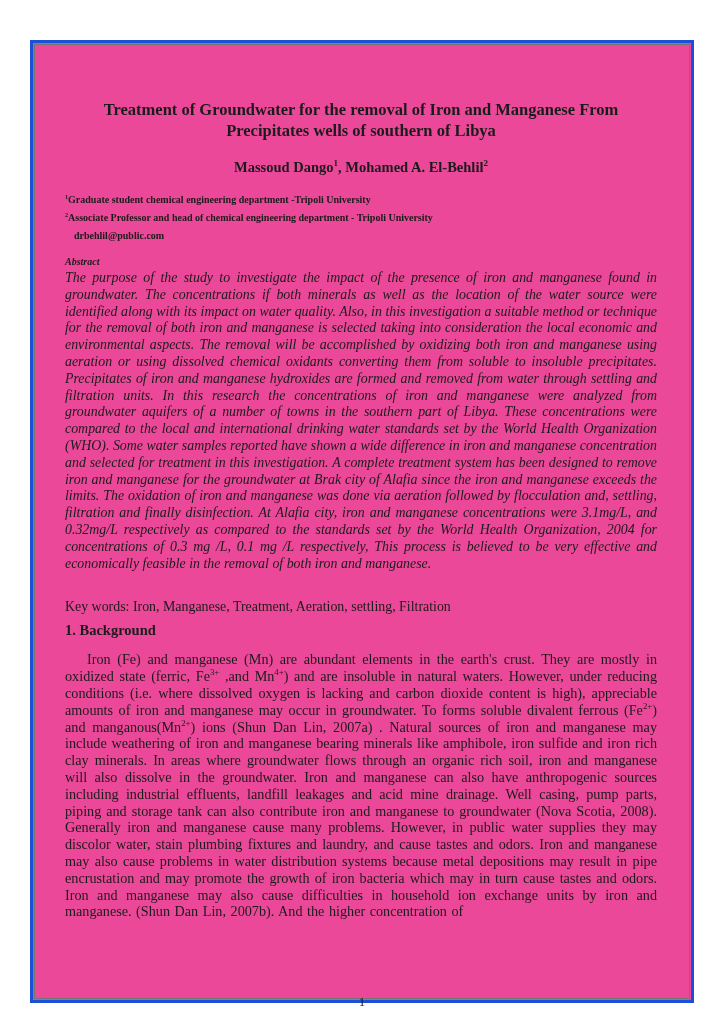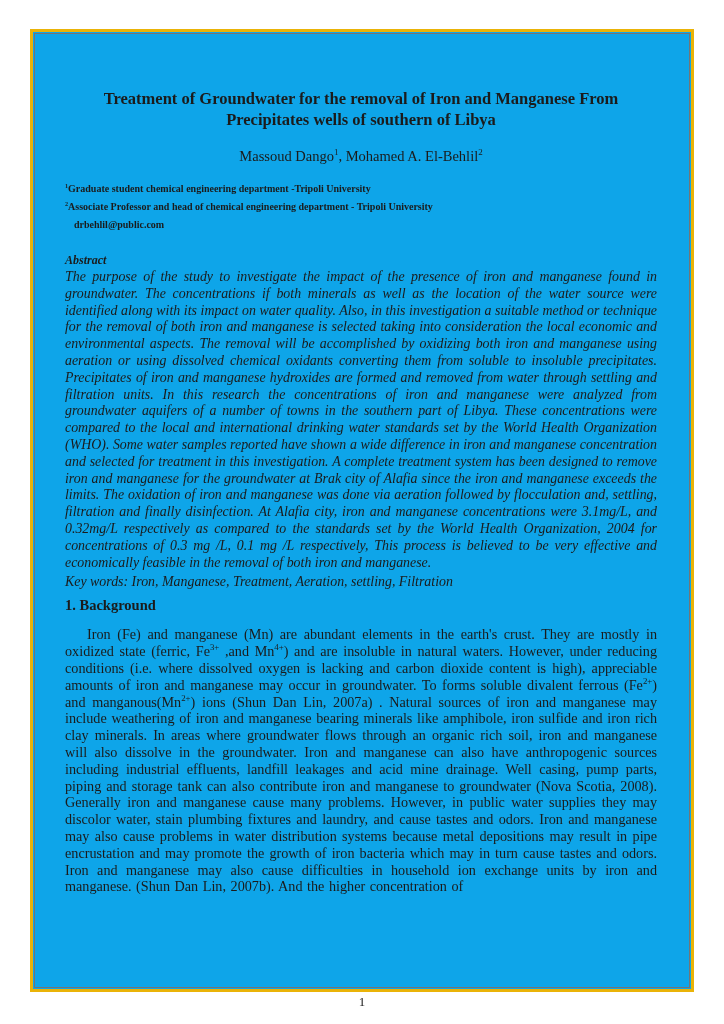--- a/index.html
+++ b/index.html
@@ -11,25 +11,25 @@
     width: 724px;
     height: 1024px;
     position: relative;
     overflow: hidden;
     font-family: "Liberation Serif", "DejaVu Serif", serif;
     color: #1b1b1b;
   }
   .frame {
     position: absolute;
     left: 30px;
-    top: 29px;
+    top: 40px;
     width: 658px;
     height: 957px;
-    border: 3px solid #eab308;
-    background: #0ea5e9;
+    border: 3px solid #1d4ed8;
+    background: #ec4899;
   }
   .frame-inner {
     position: absolute;
     inset: 1px;
     border: 1px solid #757575;
     pointer-events: none;
   }
   .content {
     position: absolute;
     left: 32px;
@@ -39,54 +39,53 @@
   }
   .title {
     text-align: center;
     font-weight: bold;
     font-size: 16.5px;
     line-height: 21px;
   }
   .authors {
     margin-top: 17px;
     text-align: center;
-    font-weight: normal;
+    font-weight: bold;
     font-size: 14.5px;
     line-height: 18px;
   }
   .affiliations {
     margin-top: 15px;
     font-size: 10px;
     line-height: 18px;
     font-weight: bold;
   }
   .email-line {
     padding-left: 9px;
   }
   sup {
     font-size: 0.62em;
     line-height: 0;
     vertical-align: super;
   }
   .abstract-heading {
-    margin-top: 18px;
+    margin-top: 8px;
     font-style: italic;
     font-weight: bold;
-    font-size: 12px;
+    font-size: 10px;
     line-height: 17px;
   }
   .abstract-text {
     font-style: italic;
     font-size: 13.9px;
     line-height: 16.8px;
     text-align: justify;
   }
   .keywords {
-    margin-top: 2px;
-    font-style: italic;
+    margin-top: 26px;
     font-size: 13.9px;
     line-height: 17px;
   }
   .section-heading {
     margin-top: 7px;
     font-weight: bold;
     font-size: 14.5px;
     line-height: 17px;
   }
   .body-paragraph {

